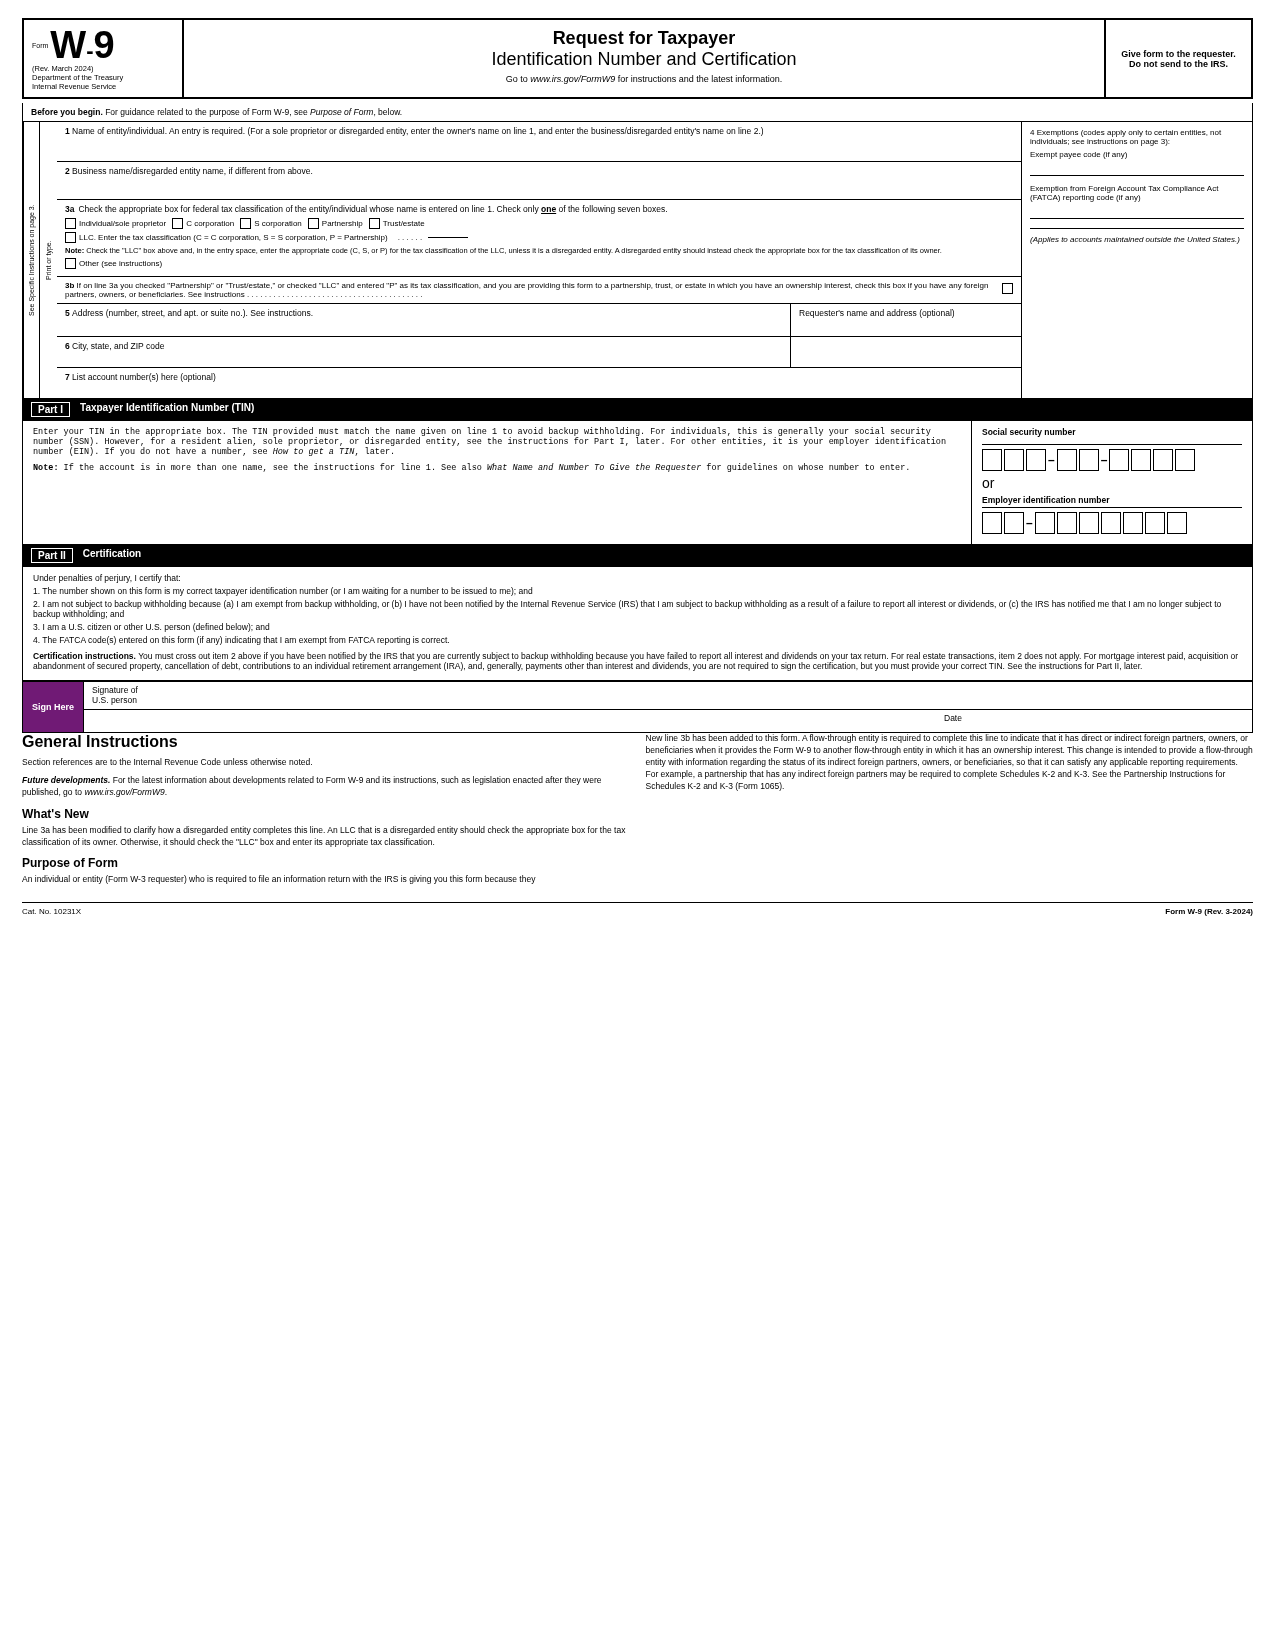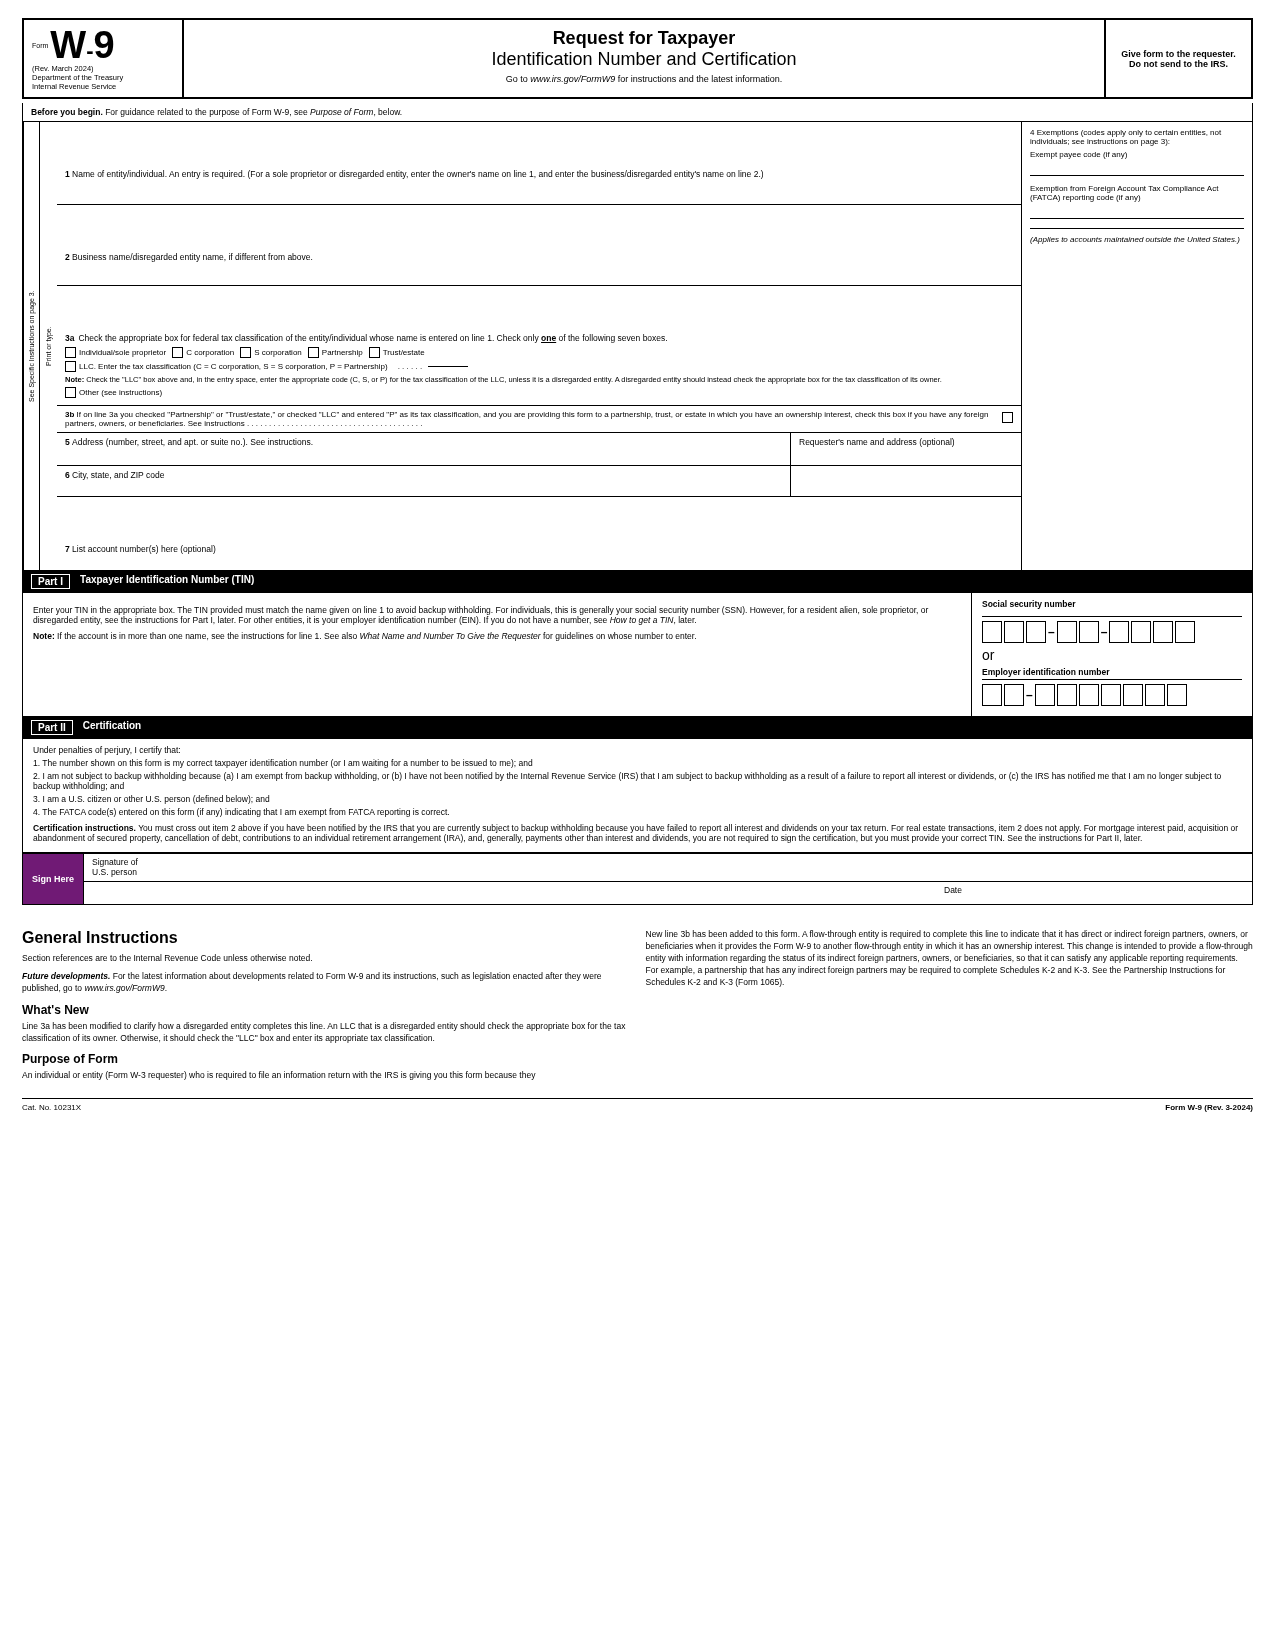--- a/index.html
+++ b/index.html
@@ -85,21 +85,20 @@
     }
     .form-fields {
       flex: 1;
       border-right: 1.5px solid #000;
     }
     .field-row {
       border-bottom: 1px solid #000;
       padding: 4px 8px;
       min-height: 32px;
       font-size: 8.5px;
-      margin-top: 43px;
     }
     .field-row:last-child { border-bottom: none; }
     .field-number { font-weight: bold; }
     .checkbox-row { display: flex; align-items: center; gap: 6px; flex-wrap: wrap; margin: 3px 0; }
     .checkbox-item { display: flex; align-items: center; gap: 3px; font-size: 8px; }
     .checkbox-box {
       width: 11px; height: 11px;
       border: 1px solid #000;
       display: inline-block;
       flex-shrink: 0;
@@ -145,23 +144,24 @@
     .part-title { font-weight: bold; font-size: 10px; }
 
     .tin-section {
       display: flex;
       border-bottom: 1.5px solid #000;
       border-left: 1.5px solid #000;
       border-right: 1.5px solid #000;
     }
     .tin-left {
       flex: 1;
-      padding: 12px 10px;
+      padding: 6px 10px;
       font-size: 8.5px;
       border-right: 1.5px solid #000;
+      font-family: Liberation Mono, monospace;
     }
     .tin-right {
       width: 280px;
       padding: 6px 10px;
     }
     .tin-box-label { font-size: 8.5px; font-weight: bold; margin-bottom: 4px; border-bottom: 1px solid #000; padding-bottom: 7px; }
     .ssn-boxes {
       display: flex;
       align-items: center;
       gap: 2px;
@@ -213,21 +213,21 @@
     }
     .sign-top { border-bottom: 1px solid #000; padding: 3px 8px; font-size: 8.5px; min-height: 28px; }
     .sign-bottom { display: flex; padding: 3px 8px; font-size: 8.5px; min-height: 22px; }
     .sign-bottom-left { flex: 1; }
     .sign-bottom-right { width: 300px; }
 
     
     .instructions-section {
       display: flex;
       gap: 16px;
-      margin-top: 24px;
+      margin-top: 0;
       font-size: 8.5px;
     }
     .inst-left { flex: 1; }
     .inst-right { flex: 1; }
     .inst-heading { font-size: 16px; font-weight: bold; margin-bottom: 6px; }
     .inst-subheading { font-size: 12px; font-weight: bold; margin: 8px 0 4px; }
     .inst-para { margin-bottom: 6px; line-height: 1.4; }
 
     
     .footer {

